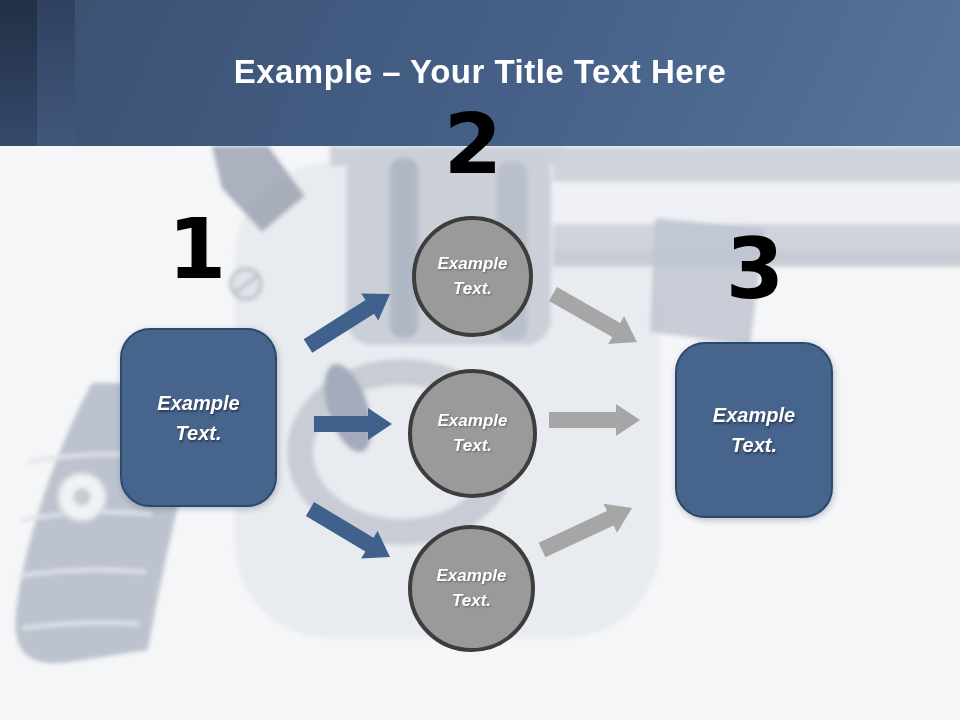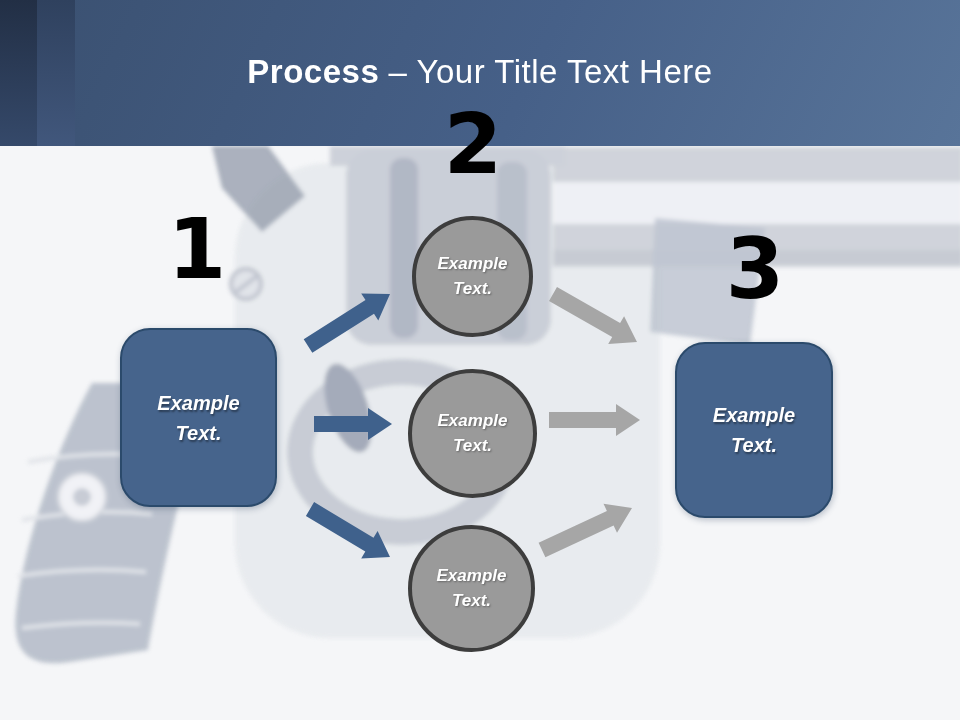--- a/index.html
+++ b/index.html
@@ -21,21 +21,21 @@
   .stripe-med {
     position: absolute; top: 0; left: 37px; width: 38px; height: 146px;
     background: linear-gradient(#2f415e, #41577c); z-index: 3;
   }
   .slide-title {
     position: absolute; top: 52px; left: 0; width: 960px; text-align: center;
     color: #ffffff; font-size: 33px; line-height: 40px; letter-spacing: .5px;
     z-index: 4; white-space: nowrap;
   }
   .slide-title .t-bold { font-weight: bold; }
-  .slide-title .t-rest { font-weight: normal; margin-left: .28em; }
+  .slide-title .t-rest { font-weight: bold; margin-left: .28em; }
   
   .bg-photo { position: absolute; top: 0; left: 0; z-index: 1; }
   
   .step-number {
     position: absolute; z-index: 6; color: #000;
     font-family: "DejaVu Sans", sans-serif; font-weight: bold;
     font-size: 84px; line-height: 1; text-align: center;
   }
   #num-1 { left: 164px; top: 207px; width: 66px; }
   #num-2 { left: 438px; top: 102px; width: 70px; }
@@ -106,21 +106,21 @@
       <path d="M22 628 Q86 620 140 624" stroke="#dfe2e7" stroke-width="4" fill="none"></path>
       <circle cx="82" cy="497" r="24" fill="#f1f2f5" stroke="#cfd3da" stroke-width="3"></circle>
       <circle cx="82" cy="497" r="9" fill="#c3c8d1"></circle>
     </g>
   </svg>
 
   <div class="header-band"></div>
   <div class="stripe-dark"></div>
   <div class="stripe-med"></div>
   <div class="slide-title">
-    <span class="t-bold">Process</span><span class="t-rest">– Your Title Text Here</span>
+    <span class="t-bold">Example</span><span class="t-rest">– Your Title Text Here</span>
   </div>
 
   <div class="step-number" id="num-1">1</div>
   <div class="step-number" id="num-2">2</div>
   <div class="step-number" id="num-3">3</div>
 
   <svg class="arrow-layer" width="960" height="720" viewBox="0 0 960 720">
     <polygon points="312.3,352.8 374.0,313.7 378.3,320.4 390,294 361.2,293.4 365.5,300.1 303.7,339.2" fill="#3f618c"></polygon>
     <polygon points="314,432 368,432 368,440 392,424 368,408 368,416 314,416" fill="#3f618c"></polygon>
     <polygon points="305.9,515.9 365.3,551.5 361.2,558.4 390,557 377.6,531.0 373.5,537.8 314.1,502.1" fill="#3f618c"></polygon>

